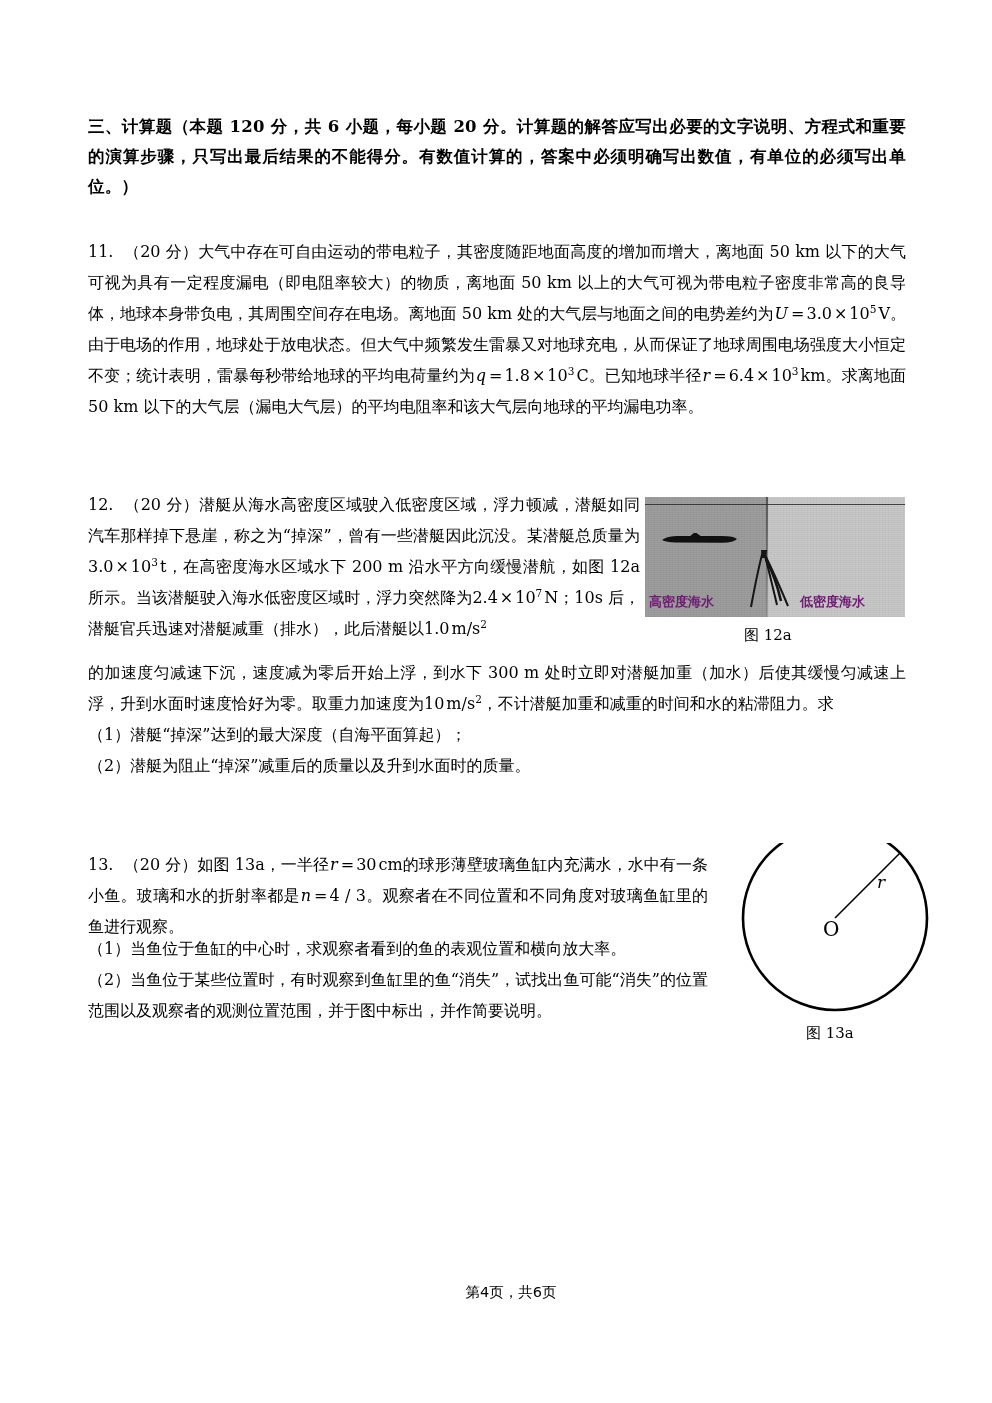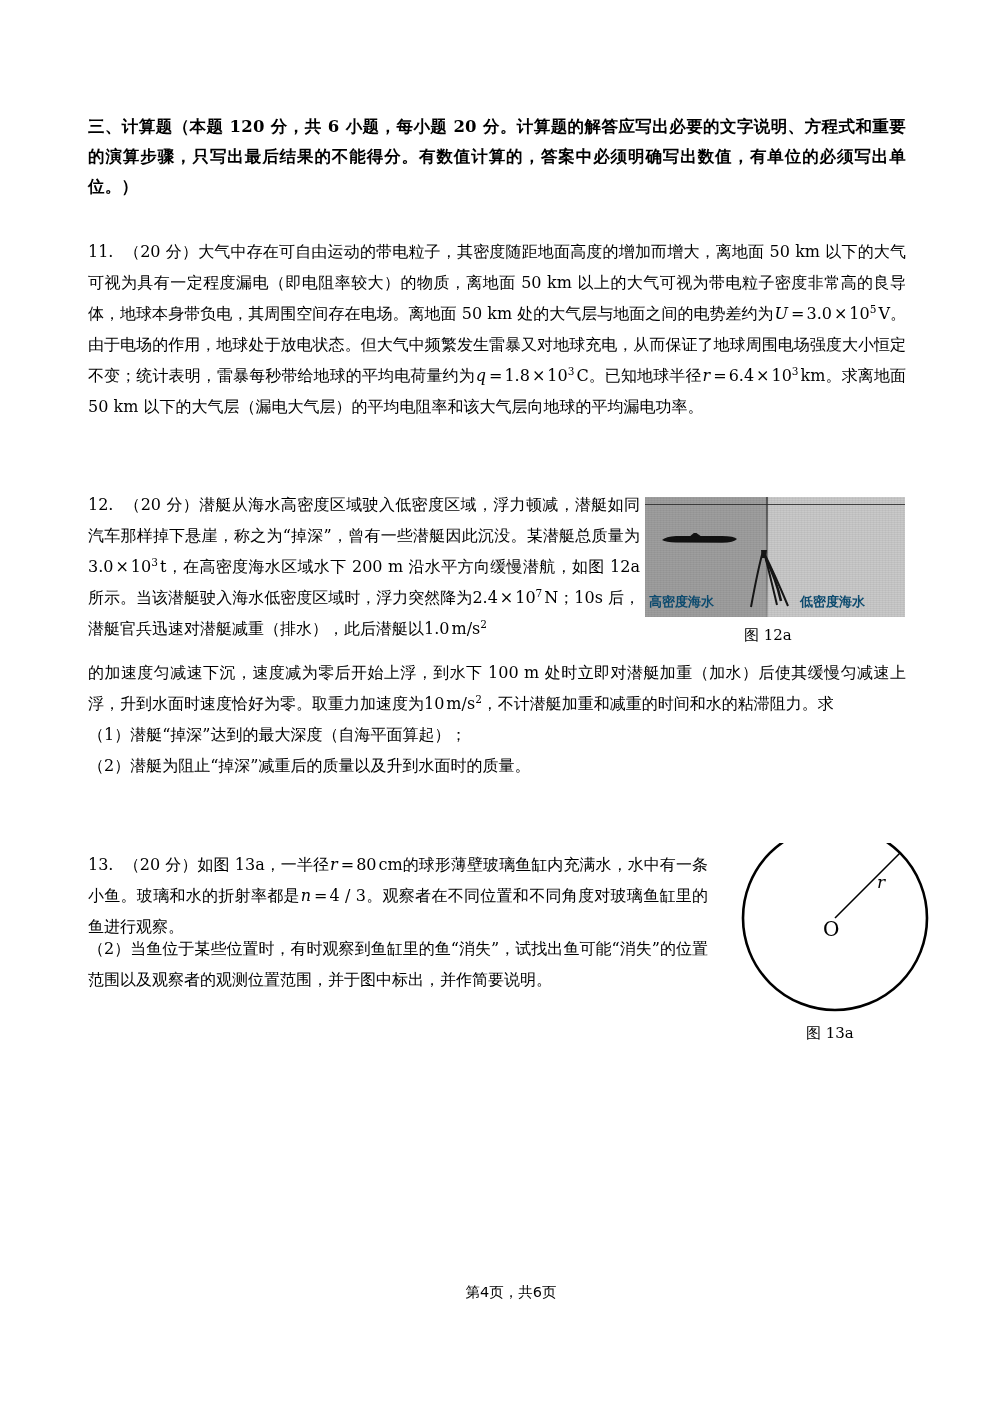--- a/index.html
+++ b/index.html
@@ -116,21 +116,21 @@
     position: absolute;
     left: 15px; top: 33px;
     width: 78px; height: 12px;
   }
   .fig12 .label {
     position: absolute;
     bottom: 6px;
     font-family: "DejaVu Sans", "Liberation Sans", sans-serif;
     font-weight: bold;
     font-size: 13px;
-    color: #0c4a6e;
+    color: #701a75;
     white-space: nowrap;
   }
   .fig12 .label-left  { left: 4px; }
   .fig12 .label-right { left: 155px; text-align: right; }
   .fig12 .diver {
     position: absolute;
     left: 98px; top: 52px;
     width: 60px; height: 62px;
   }
 
@@ -173,21 +173,21 @@
 
   <div class="problem p11">
     <p><span>11.</span>&nbsp;&nbsp;<span>（20 分）</span><span>大气中存在可自由运动的带电粒子，其密度随距地面高度的增加而增大，离地面 50 km 以下的大气可视为具有一定程度漏电（即电阻率较大）的物质，离地面 50 km 以上的大气可视为带电粒子密度非常高的良导体，地球本身带负电，其周围空间存在电场。离地面 50 km 处的大气层与地面之间的电势差约为</span><span class="mi">U</span><span class="op">=</span><span class="mn">3.0</span><span class="op">×</span><span class="mn">10</span><sup>5</sup><span class="mu">V</span><span>。由于电场的作用，地球处于放电状态。但大气中频繁发生雷暴又对地球充电，从而保证了地球周围电场强度大小恒定不变；统计表明，雷暴每秒带给地球的平均电荷量约为</span><span class="mi">q</span><span class="op">=</span><span class="mn">1.8</span><span class="op">×</span><span class="mn">10</span><sup>3</sup><span class="mu">C</span><span>。已知地球半径</span><span class="mi">r</span><span class="op">=</span><span class="mn">6.4</span><span class="op">×</span><span class="mn">10</span><sup>3</sup><span class="mu">km</span><span>。求离地面 50 km 以下的大气层（漏电大气层）的平均电阻率和该大气层向地球的平均漏电功率。</span></p>
   </div>
 
   <div class="problem p12-top">
     <p><span>12.</span>&nbsp;&nbsp;<span>（20 分）</span><span>潜艇从海水高密度区域驶入低密度区域，浮力顿减，潜艇如同汽车那样掉下悬崖，称之为“掉深”，曾有一些潜艇因此沉没。某潜艇总质量为</span><span class="mn">3.0</span><span class="op">×</span><span class="mn">10</span><sup>3</sup><span class="mu">t</span><span>，在高密度海水区域水下 200 m 沿水平方向缓慢潜航，如图 12a 所示。当该潜艇驶入海水低密度区域时，浮力突然降为</span><span class="mn">2.4</span><span class="op">×</span><span class="mn">10</span><sup>7</sup><span class="mu">N</span><span>；10s 后，潜艇官兵迅速对潜艇减重（排水），此后潜艇以</span><span class="mn">1.0</span><span class="mu">m/s</span><sup>2</sup></p>
   </div>
 
   <div class="problem p12-rest">
-    <p><span>的加速度匀减速下沉，速度减为零后开始上浮，到水下 100 m 处时立即对潜艇加重（加水）后使其缓慢匀减速上浮，升到水面时速度恰好为零。取重力加速度为</span><span class="mn">10</span><span class="mu">m/s</span><sup>2</sup><span>，不计潜艇加重和减重的时间和水的粘滞阻力。求</span></p>
+    <p><span>的加速度匀减速下沉，速度减为零后开始上浮，到水下 300 m 处时立即对潜艇加重（加水）后使其缓慢匀减速上浮，升到水面时速度恰好为零。取重力加速度为</span><span class="mn">10</span><span class="mu">m/s</span><sup>2</sup><span>，不计潜艇加重和减重的时间和水的粘滞阻力。求</span></p>
     <p class="sub-item">（1）潜艇“掉深”达到的最大深度（自海平面算起）；</p>
     <p class="sub-item">（2）潜艇为阻止“掉深”减重后的质量以及升到水面时的质量。</p>
   </div>
 
   <div class="fig12">
     <div class="sea-high"></div>
     <div class="sea-low"></div>
     <div class="boundary"></div>
     <div class="surface"></div>
     <div class="grain"></div>
@@ -209,24 +209,25 @@
         <path d="M18 1 L24 1 L23 9 L19 9 Z" fill="#151515"></path>
       </svg>
     </div>
 
     <div class="label label-left">高密度海水</div>
     <div class="label label-right">低密度海水</div>
   </div>
   <div class="fig-caption cap12">图 12a</div>
 
   <div class="problem p13-top">
-    <p><span>13.</span>&nbsp;&nbsp;<span>（20 分）</span><span>如图 13a，一半径</span><span class="mi">r</span><span class="op">=</span><span class="mn">80</span><span class="mu">cm</span><span>的球形薄壁玻璃鱼缸内充满水，水中有一条小鱼。玻璃和水的折射率都是</span><span class="mi">n</span><span class="op">=</span><span class="mn">4 / 3</span><span>。观察者在不同位置和不同角度对玻璃鱼缸里的鱼进行观察。</span></p>
+    <p><span>13.</span>&nbsp;&nbsp;<span>（20 分）</span><span>如图 13a，一半径</span><span class="mi">r</span><span class="op">=</span><span class="mn">30</span><span class="mu">cm</span><span>的球形薄壁玻璃鱼缸内充满水，水中有一条小鱼。玻璃和水的折射率都是</span><span class="mi">n</span><span class="op">=</span><span class="mn">4 / 3</span><span>。观察者在不同位置和不同角度对玻璃鱼缸里的鱼进行观察。</span></p>
   </div>
 
   <div class="problem p13-sub">
+    <p class="sub-item">（1）当鱼位于鱼缸的中心时，求观察者看到的鱼的表观位置和横向放大率。</p>
     <p class="sub-item">（2）当鱼位于某些位置时，有时观察到鱼缸里的鱼“消失”，试找出鱼可能“消失”的位置范围以及观察者的观测位置范围，并于图中标出，并作简要说明。</p>
   </div>
 
   <div class="fig13">
     <svg viewBox="0 0 200 190" width="200" height="190" xmlns="http://www.w3.org/2000/svg">
       <circle cx="100" cy="75" r="92" fill="none" stroke="#000" stroke-width="2.6"></circle>
       <line x1="100" y1="75" x2="165" y2="10" stroke="#000" stroke-width="1.6"></line>
       <text x="88" y="93" font-family="DejaVu Serif, Liberation Serif, serif" font-size="20" fill="#000">O</text>
       <text x="142" y="45" font-family="DejaVu Serif, Liberation Serif, serif" font-size="17" font-style="italic" fill="#000">r</text>
     </svg>

